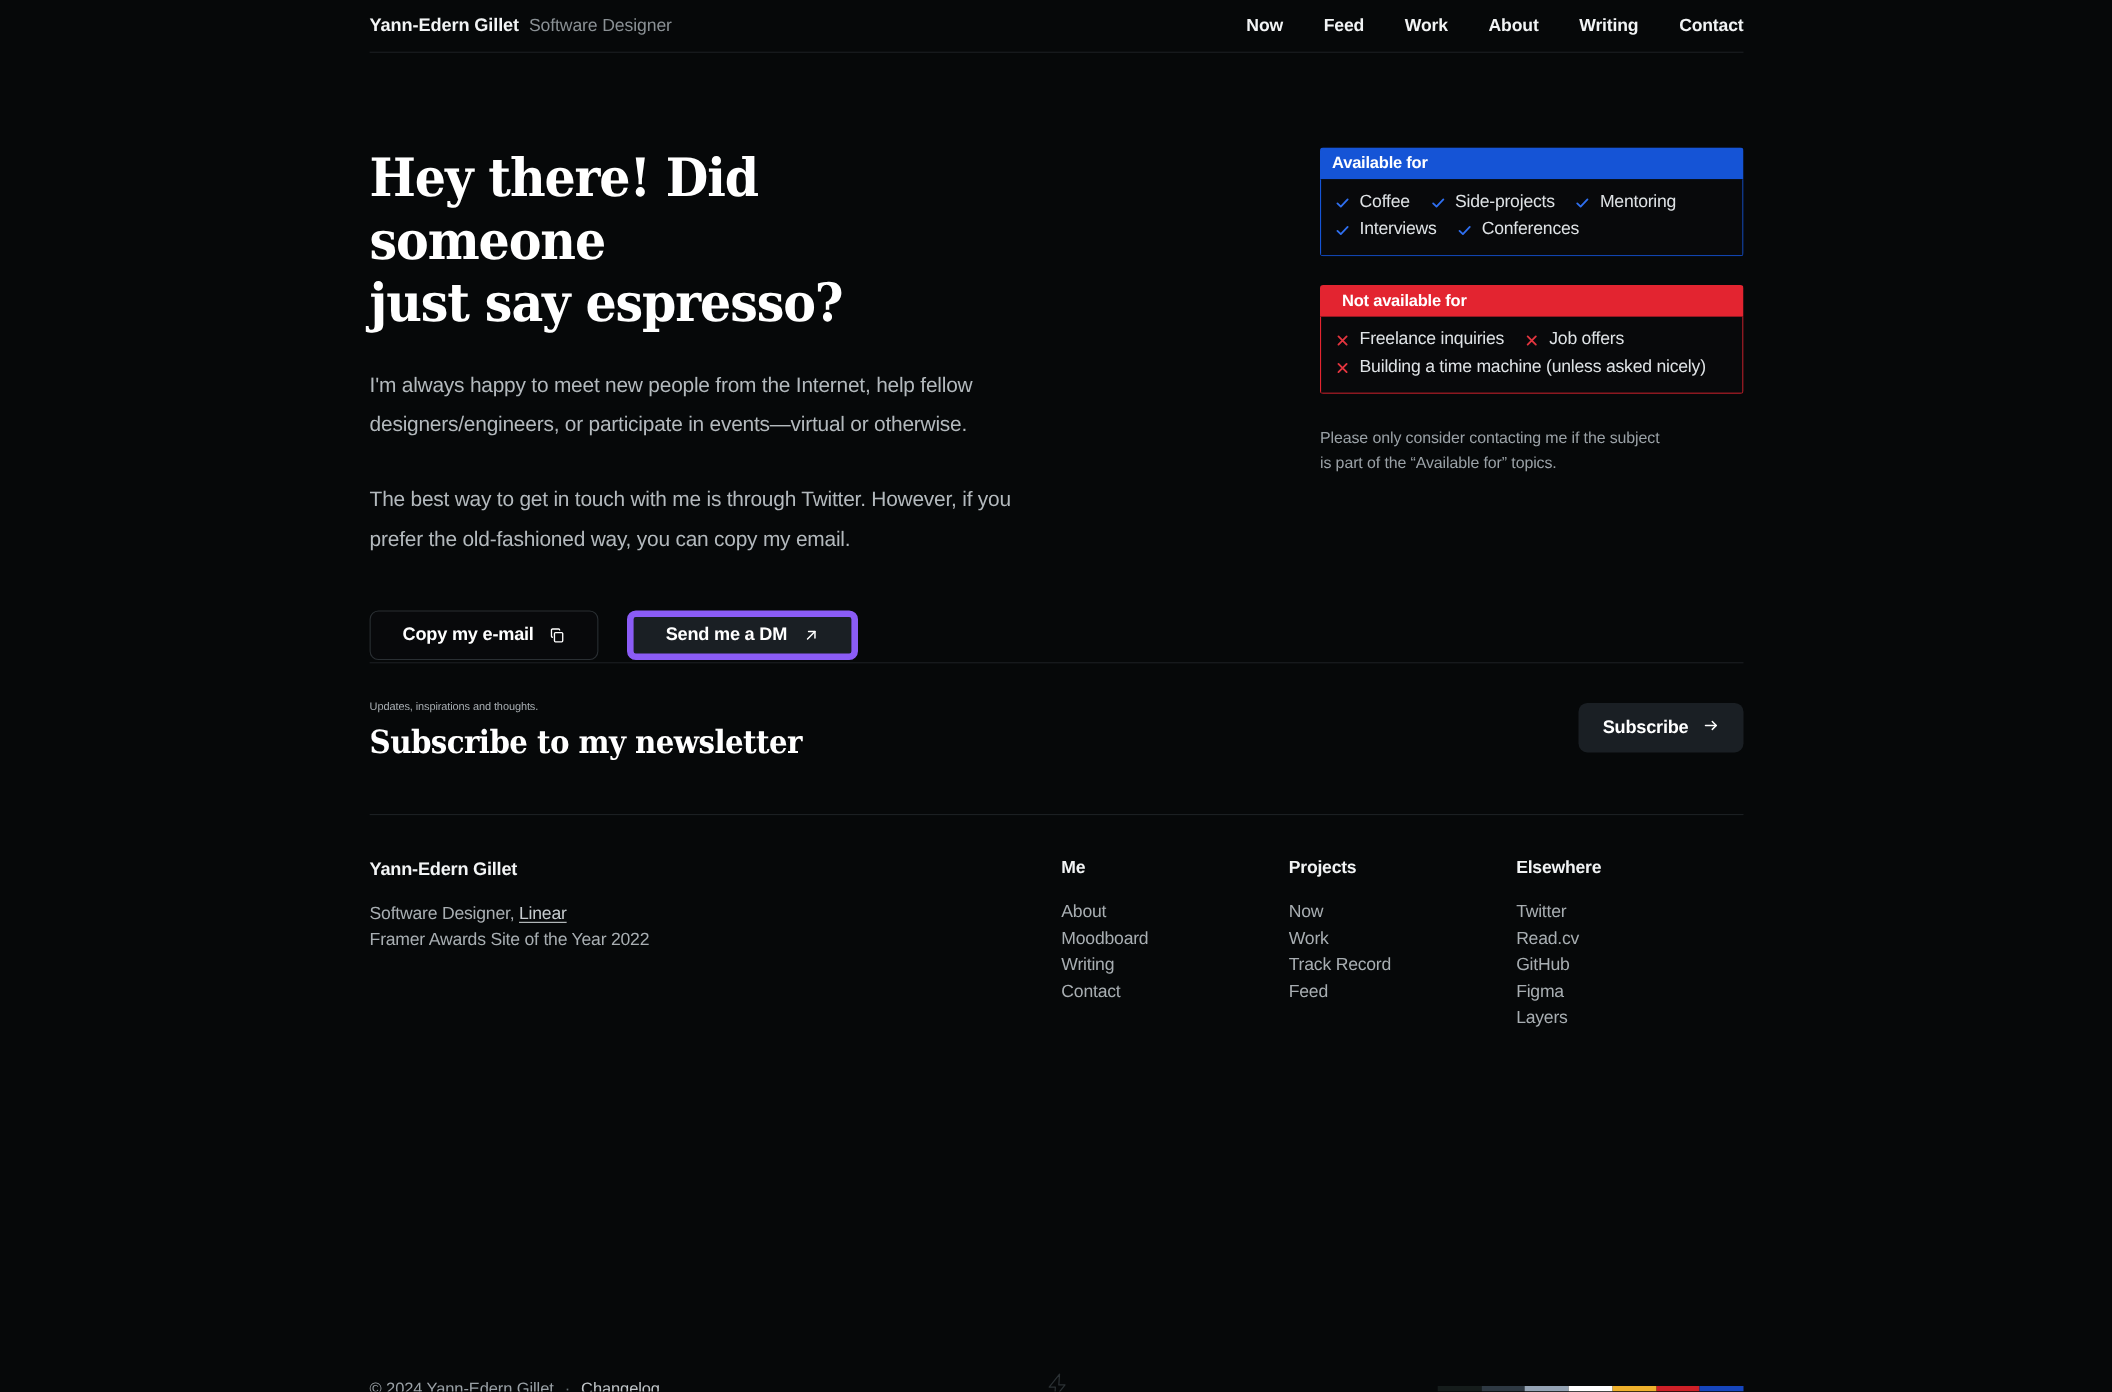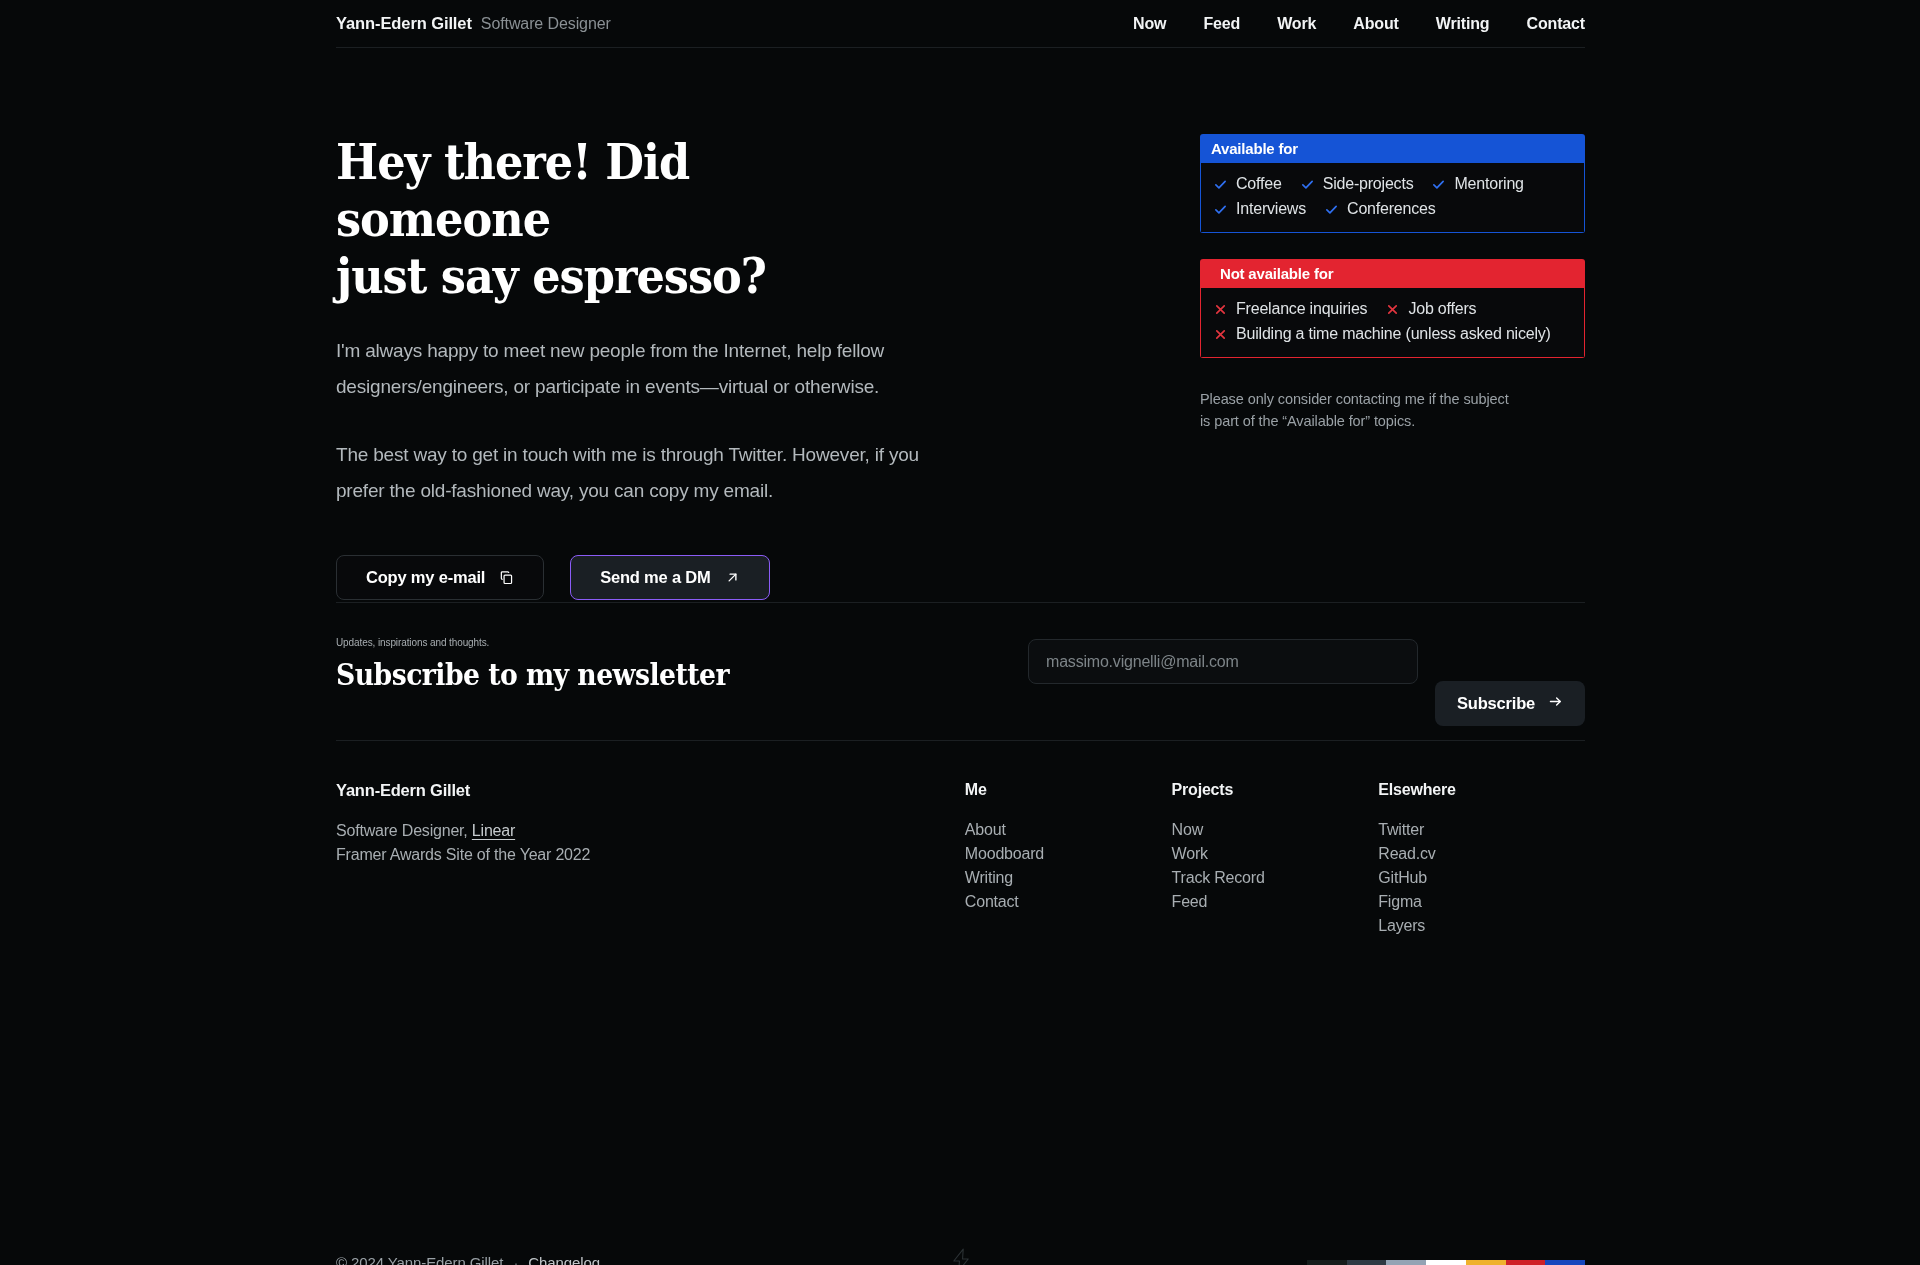--- a/index.html
+++ b/index.html
@@ -88,21 +88,21 @@
     padding: 0 29px;
     border-radius: 8px;
     font-size: 16.5px;
     font-weight: 700;
     letter-spacing: -0.2px;
     color: #ffffff;
     cursor: pointer;
     user-select: none;
   }
   .btn-outline { background: #08090b; border: 1px solid #2a2f33; }
-  .btn-filled  { background: #1a1f24; border: 1px solid #8b5cf6; }
+  .btn-filled  { background: #1a1f24; border: 6px solid #8b5cf6; }
   .btn svg { display: block; }
 
   
   .hero-right { width: 385px; }
   .card { border-radius: 3px; overflow: hidden; }
   .card-head {
     height: 29px;
     display: flex;
     align-items: center;
     padding: 0 11px;
@@ -190,21 +190,20 @@
     padding: 0 22px;
     border-radius: 8px;
     background: #1a1f24;
     border: none;
     font-family: "Liberation Sans", sans-serif;
     font-size: 16.5px;
     font-weight: 700;
     letter-spacing: -0.2px;
     color: #ffffff;
     cursor: pointer;
-    margin-top: 42px;
   }
 
   
   #footer {
     top: 740px;
     border-top: 1px solid #1b1f22;
     padding-top: 40px;
     display: flex;
   }
   .f-ident { width: 648px; }
@@ -404,21 +403,20 @@
       <p class="note">Please only consider contacting me if the subject is part of the “Available for” topics.</p>
     </div>
   </section>
 
   <section class="col" id="newsletter">
     <div>
       <div class="nl-eyebrow">Updates, inspirations and thoughts.</div>
       <div class="nl-title">Subscribe to my newsletter</div>
     </div>
     <div class="nl-form">
-      <input class="nl-input" type="text" placeholder="massimo.vignelli@mail.com" style="">
       <button class="nl-submit">
         <span>Subscribe</span>
         <span>
           <svg width="15" height="15" viewBox="0 0 16 16" fill="none" stroke="#ffffff" stroke-width="1.45" stroke-linecap="round" stroke-linejoin="round">
             <path d="M2.6 8h10.4"></path>
               <path d="M9.2 4.2 13 8l-3.8 3.8"></path>
           </svg>
         </span>
       </button>
     </div>

